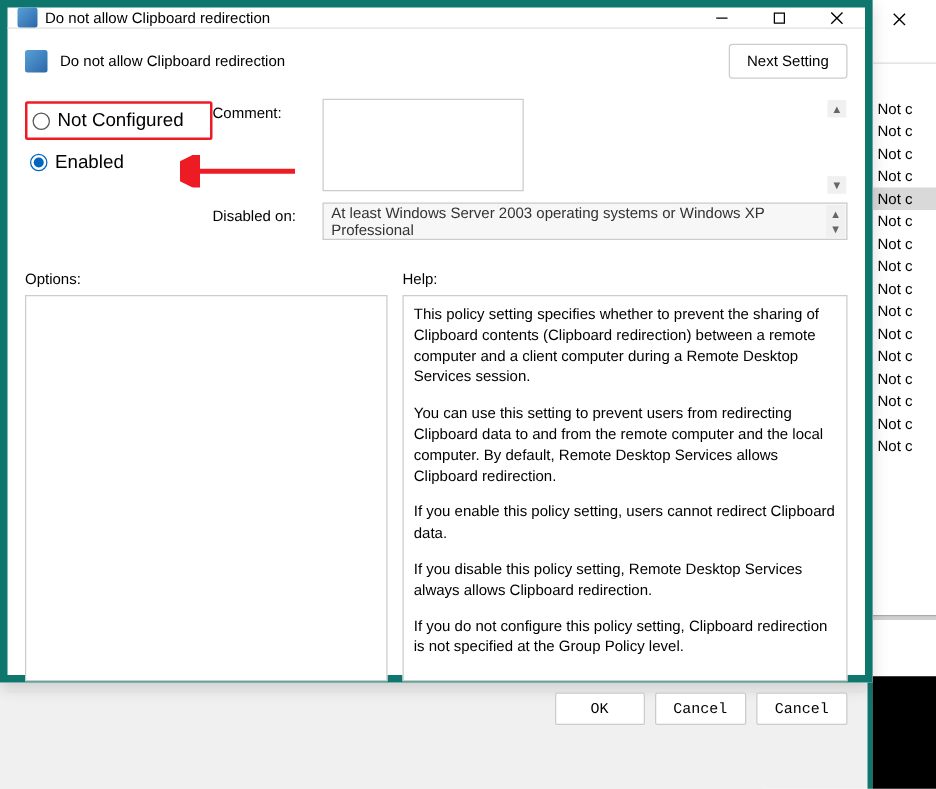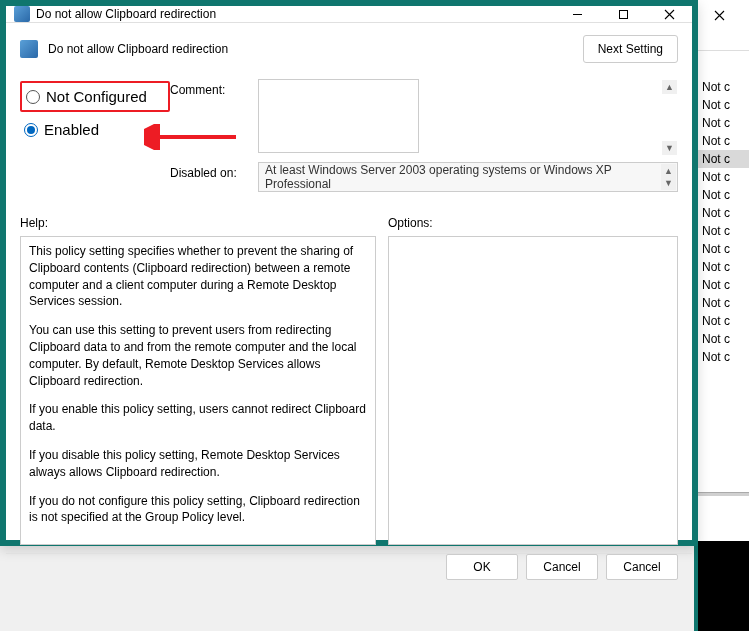--- a/index.html
+++ b/index.html
@@ -238,20 +238,21 @@
       border-top: 1px solid #e0e0e0;
     }
     .dlg-btn {
       min-width: 72px;
       padding: 5px 14px;
       border: 1px solid #ccc;
       background: #fff;
       border-radius: 2px;
       font-size: 12px;
       cursor: pointer;
+      font-family: Liberation Mono, monospace;
     }
     
     
     .bg-window {
       position: absolute;
       right: 0;
       top: 0;
       width: 55px;
       height: 631px;
       background: #fff;
@@ -410,34 +411,34 @@
     <svg class="annotation-arrow" width="100" height="26">
       <defs>
         <marker id="arrowhead" markerWidth="8" markerHeight="8" refX="1" refY="4" orient="auto">
           <polygon points="0 0, 8 4, 0 8" fill="#ed1c24"></polygon>
         </marker>
       </defs>
       <line x1="92" y1="13" x2="12" y2="13" stroke="#ed1c24" stroke-width="4" marker-end="url(#arrowhead)"></line>
     </svg>
 
     <div class="panels">
+      <div class="panel options">
+        <div class="panel-label">Options:</div>
+        <div class="panel-box"></div>
+      </div>
       <div class="panel help">
         <div class="panel-label">Help:</div>
         <div class="panel-box">
           <p>This policy setting specifies whether to prevent the sharing of Clipboard contents (Clipboard redirection) between a remote computer and a client computer during a Remote Desktop Services session.</p>
           <p>You can use this setting to prevent users from redirecting Clipboard data to and from the remote computer and the local computer. By default, Remote Desktop Services allows Clipboard redirection.</p>
           <p>If you enable this policy setting, users cannot redirect Clipboard data.</p>
           <p>If you disable this policy setting, Remote Desktop Services always allows Clipboard redirection.</p>
           <p>If you do not configure this policy setting, Clipboard redirection is not specified at the Group Policy level.</p>
         </div>
       </div>
-      <div class="panel options">
-        <div class="panel-label">Options:</div>
-        <div class="panel-box"></div>
-      </div>
     </div>
 
   </div>
 
   <div class="bottom-bar">
     <button class="dlg-btn">OK</button>
     <button class="dlg-btn">Cancel</button>
     <button class="dlg-btn">Cancel</button>
   </div>
 

